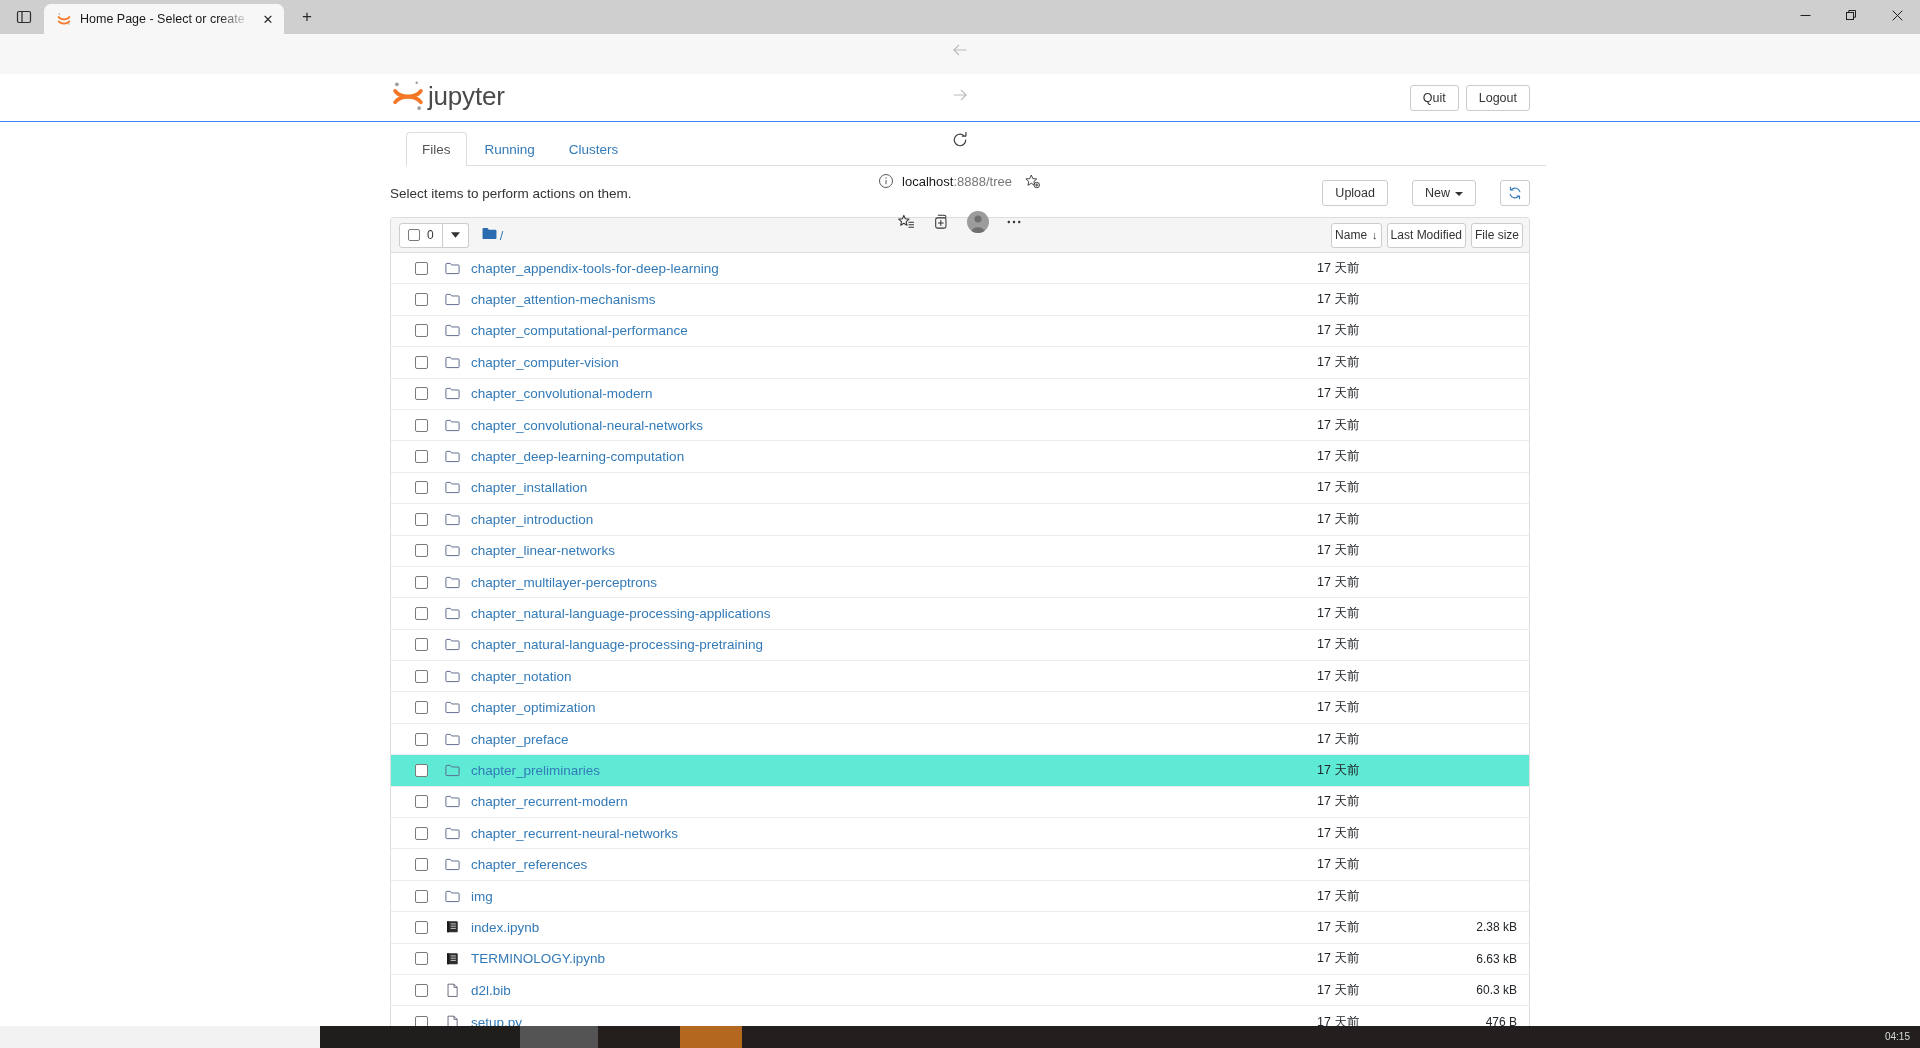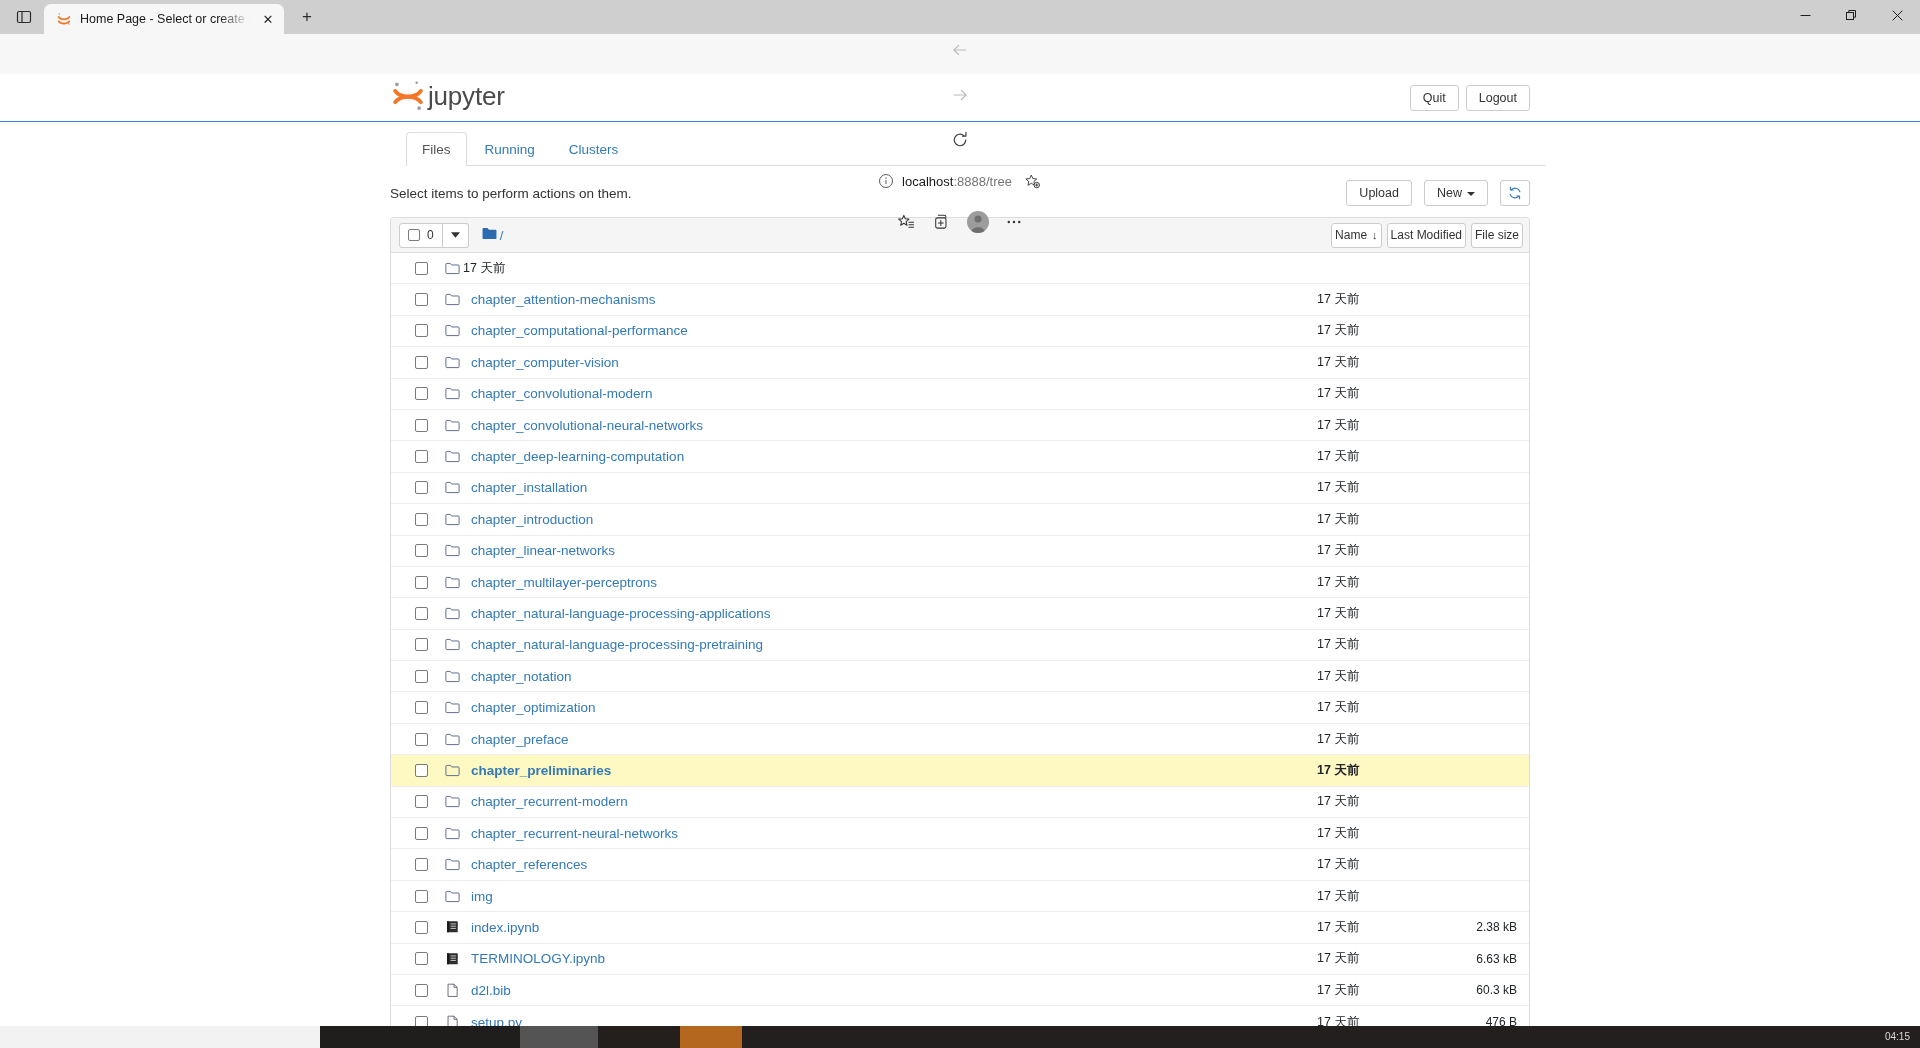--- a/index.html
+++ b/index.html
@@ -131,21 +131,21 @@
     margin-bottom: -1px; line-height: 16px;
   }
   .jp-tab.active {
     color: #555555; background: #ffffff;
     border-color: #dddddd #dddddd #ffffff;
     border-radius: 4px 4px 0 0;
   }
 
   .notice { padding: 14px 0 11px; font-size: 13.5px; color: #333333; position: relative; }
   .notice .container { display: flex; align-items: center; justify-content: space-between; }
-  .notice-actions { display: flex; gap: 12px; align-items: center; }
+  .notice-actions { display: flex; gap: 24px; align-items: center; }
   .btn-caret {
     display: inline-block; width: 0; height: 0; margin-left: 5px;
     border-left: 4px solid transparent; border-right: 4px solid transparent;
     border-top: 4px solid #333333; vertical-align: middle;
   }
   .btn-refresh {
     border: 1px solid #cccccc; background: #fff; border-radius: 3px;
     width: 30px; height: 26px; display: flex;
     align-items: center; justify-content: center; color: #337ab7; cursor: pointer;
   }
@@ -189,21 +189,21 @@
     border-radius: 3px; line-height: 13px; cursor: pointer; white-space: nowrap;
   }
   .sort-arrow { margin-left: 5px; font-size: 11px; }
 
   .rows { }
   .row {
     display: flex; align-items: center;
     height: 31.4px; border-bottom: 1px solid #ededed;
     padding: 0 8px 0 8px; font-size: 13.5px;
   }
-  .row.hover { background: #fef9c3; font-weight: bold; }
+  .row.hover { background: #5eead4; }
   .row:last-child { border-bottom: none; }
   .row-cbx {
     width: 13px; height: 13px; border: 1px solid #7a7a7a;
     border-radius: 2px; background: #fff; flex: none;
     margin-left: 16px; cursor: pointer;
   }
   .row-icon {
     width: 22px; flex: none; display: flex;
     align-items: center; justify-content: center;
     margin-left: 13px;
@@ -450,20 +450,21 @@
       </div>
 
       <div class="rows" id="rows">
           <div class="row">
             <span class="row-cbx"></span>
             <span class="row-icon">
               <svg width="15" height="13" viewBox="0 0 16 14" fill="none" stroke="#5b6b8c" stroke-width="1.05" stroke-linejoin="round">
                 <path d="M0.9 2.4 A0.9 0.9 0 0 1 1.8 1.5 H5.6 L7.1 3.2 H14.2 A0.9 0.9 0 0 1 15.1 4.1 V11.6 A0.9 0.9 0 0 1 14.2 12.5 H1.8 A0.9 0.9 0 0 1 0.9 11.6 Z"></path>
               </svg>
             </span>
+            <span class="row-name">chapter_appendix-tools-for-deep-learning</span>
             <span class="row-date">17 天前</span>
             <span class="row-size"></span>
           </div>
           <div class="row">
             <span class="row-cbx"></span>
             <span class="row-icon">
               <svg width="15" height="13" viewBox="0 0 16 14" fill="none" stroke="#5b6b8c" stroke-width="1.05" stroke-linejoin="round">
                 <path d="M0.9 2.4 A0.9 0.9 0 0 1 1.8 1.5 H5.6 L7.1 3.2 H14.2 A0.9 0.9 0 0 1 15.1 4.1 V11.6 A0.9 0.9 0 0 1 14.2 12.5 H1.8 A0.9 0.9 0 0 1 0.9 11.6 Z"></path>
               </svg>
             </span>

